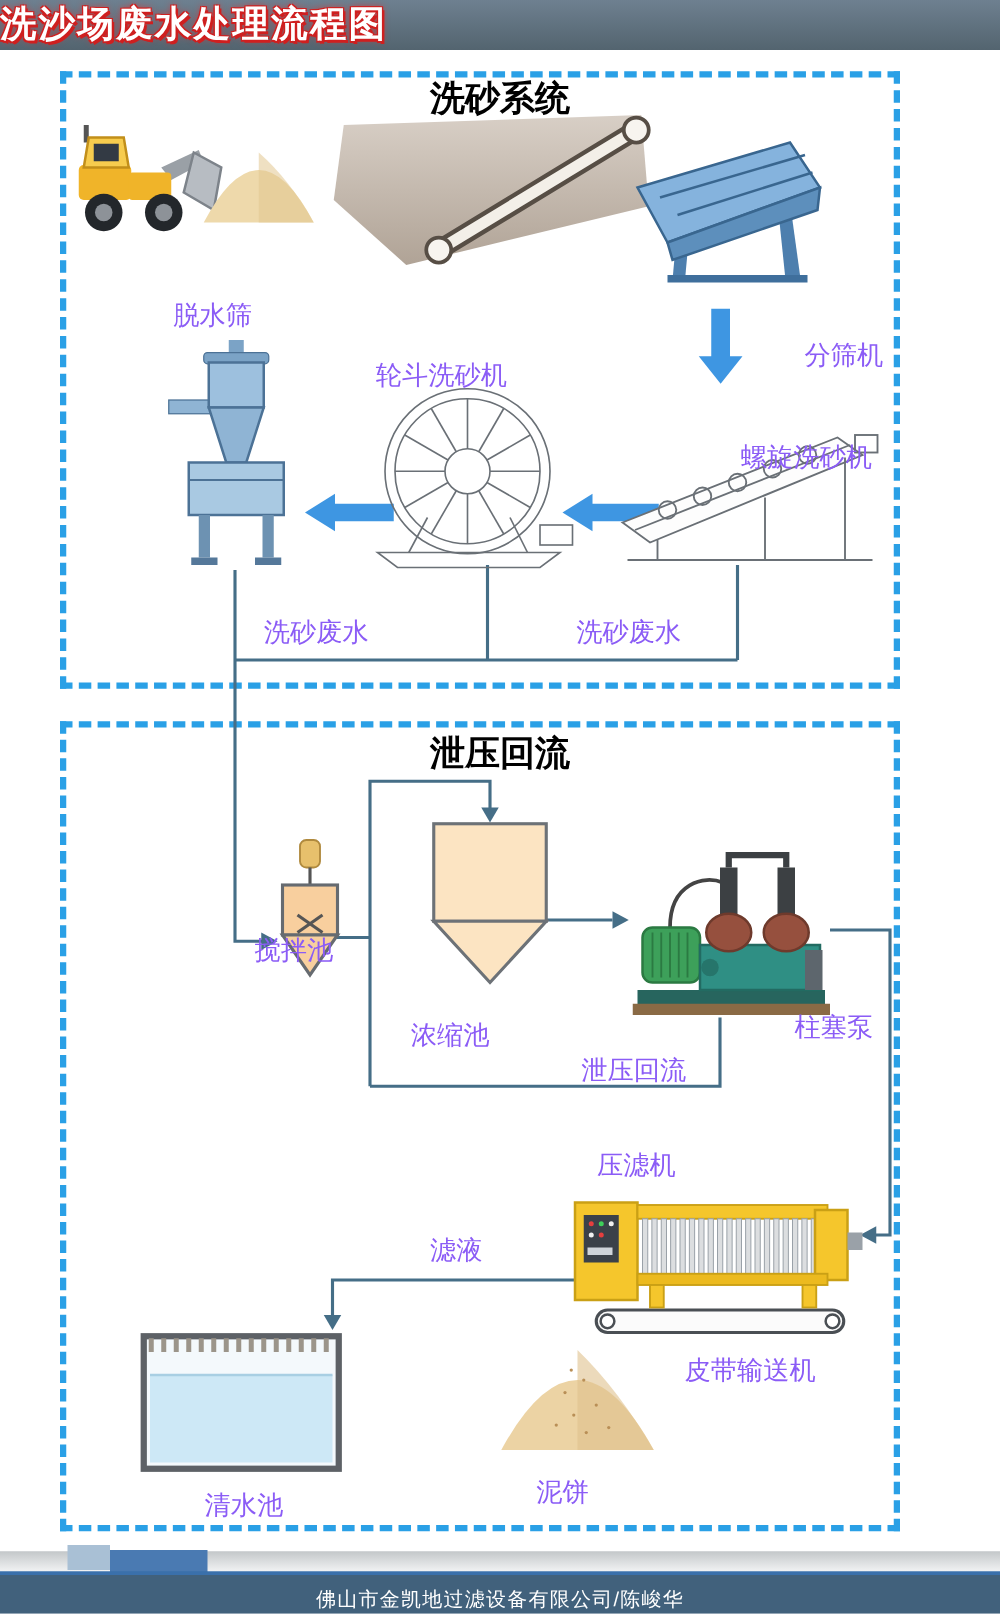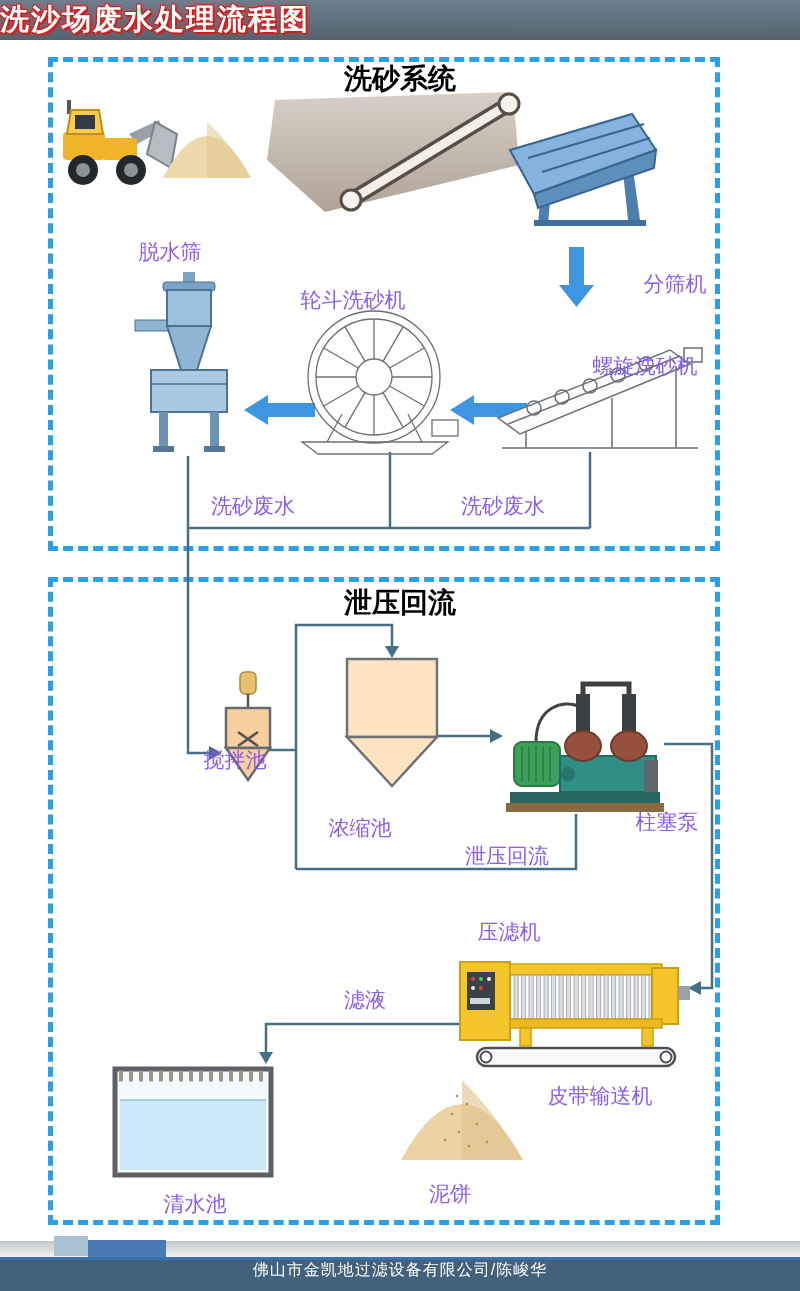--- a/index.html
+++ b/index.html
@@ -23,21 +23,21 @@
   .dashed-box { position:absolute; border:5px dashed #2aa0e6; background:transparent; }
   #box-wash { left:48px; top:57px;  width:672px; height:494px; }
   #box-press{ left:48px; top:577px; width:672px; height:648px; }
   #lines-layer { position:absolute; left:0; top:0; width:800px; height:1291px; pointer-events:none; }
   .footer-grayband { position:absolute; left:0; top:1241px; width:800px; height:16px;
     background:linear-gradient(180deg,#c3c7c9,#f1f2f3); }
   .footer-sq-a { position:absolute; left:54px; top:1236px; width:34px; height:20px; background:#a9c0d5; }
   .footer-sq-b { position:absolute; left:88px; top:1240px; width:78px; height:33px; background:#4a7ab2; }
   .footer-line { position:absolute; left:0; top:1257px; width:800px; height:3px; background:#3a70ab; }
   #page-footer { position:absolute; left:0; top:1260px; width:800px; height:31px; background:#41617c;
-    display:flex; align-items:flex-start; justify-content:center; }
+    display:flex; align-items:flex-end; justify-content:center; }
   #page-footer .footer-text { color:#fff; font-size:16px; letter-spacing:1px; }
 </style>
 </head>
 <body>
 
 <div>
 
   <div id="page-header">
     <div class="title-text">洗沙场废水处理流程图</div>
   </div>

